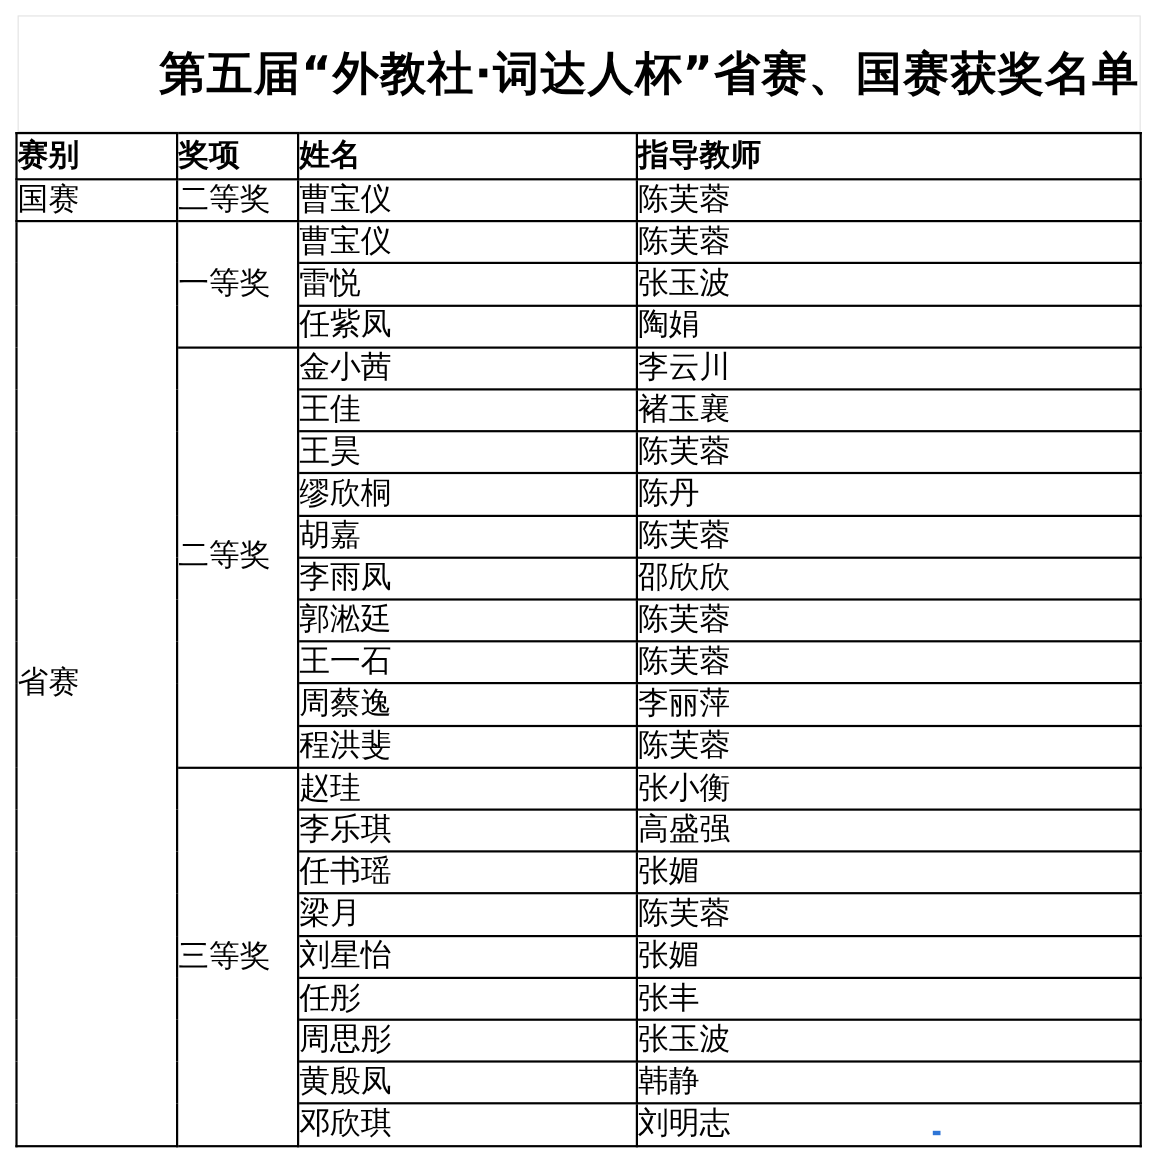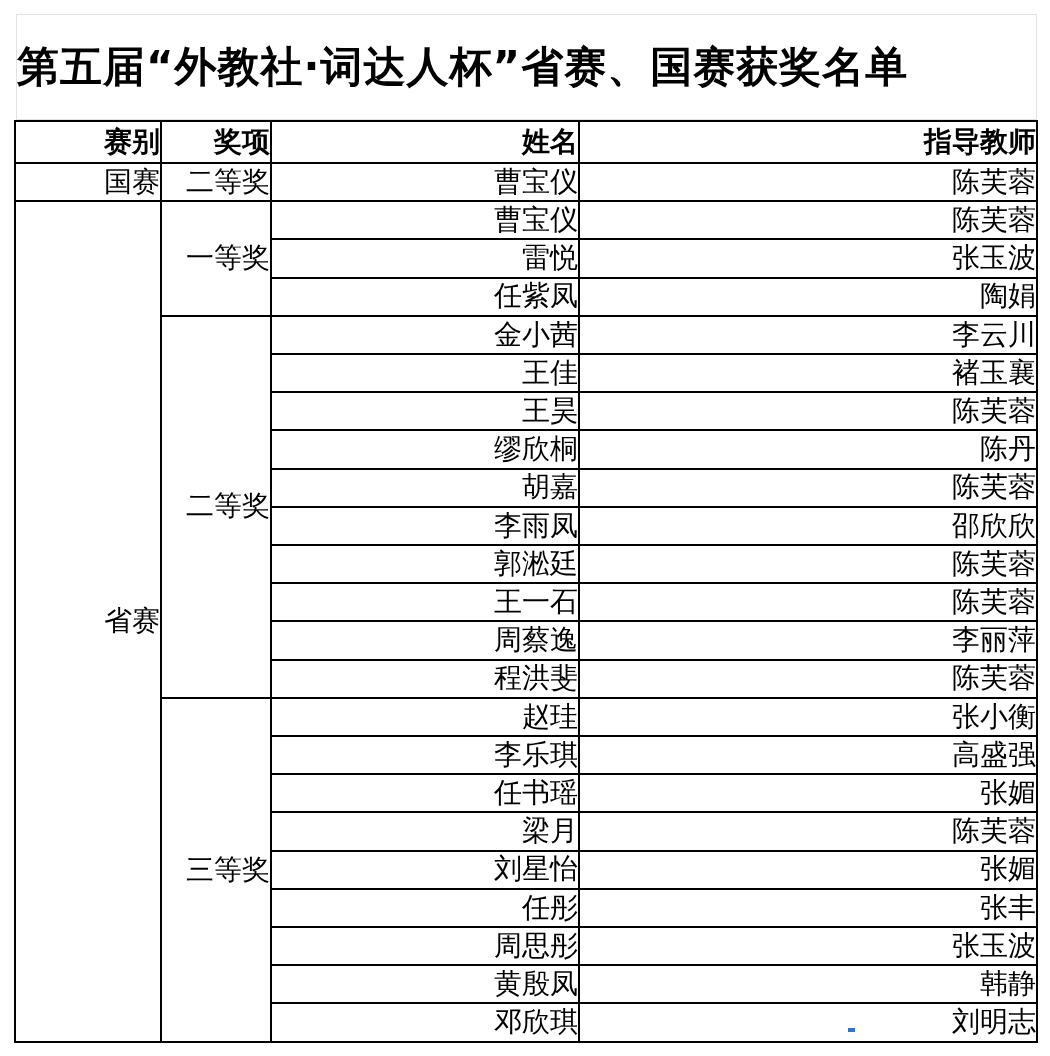--- a/index.html
+++ b/index.html
@@ -11,40 +11,40 @@
     position:relative;
     overflow:hidden;
   }
   .title-cell{
     position:absolute;
     left:16px; top:14px;
     width:1019px; height:104px;
     border:1px solid #e2e2e2;
     display:flex;
     align-items:center;
-    justify-content:flex-start;
+    justify-content:flex-end;
   }
   .title-text{
     font-family:"DejaVu Sans","Liberation Sans",sans-serif;
     font-weight:bold;
     font-size:42px;
     letter-spacing:1px;
     white-space:nowrap;
   }
   table.award-table{
     position:absolute;
     left:14px; top:120px;
     width:1022px; height:923px;
     border-collapse:collapse;
     table-layout:fixed;
   }
   table.award-table th,
   table.award-table td{
     border:2px solid #000;
-    text-align:right;
+    text-align:left;
     vertical-align:middle;
     padding:0;
     font-size:28px;
     line-height:1.1;
     overflow:hidden;
   }
   table.award-table th{
     font-weight:bold;
     height:40px;
   }

